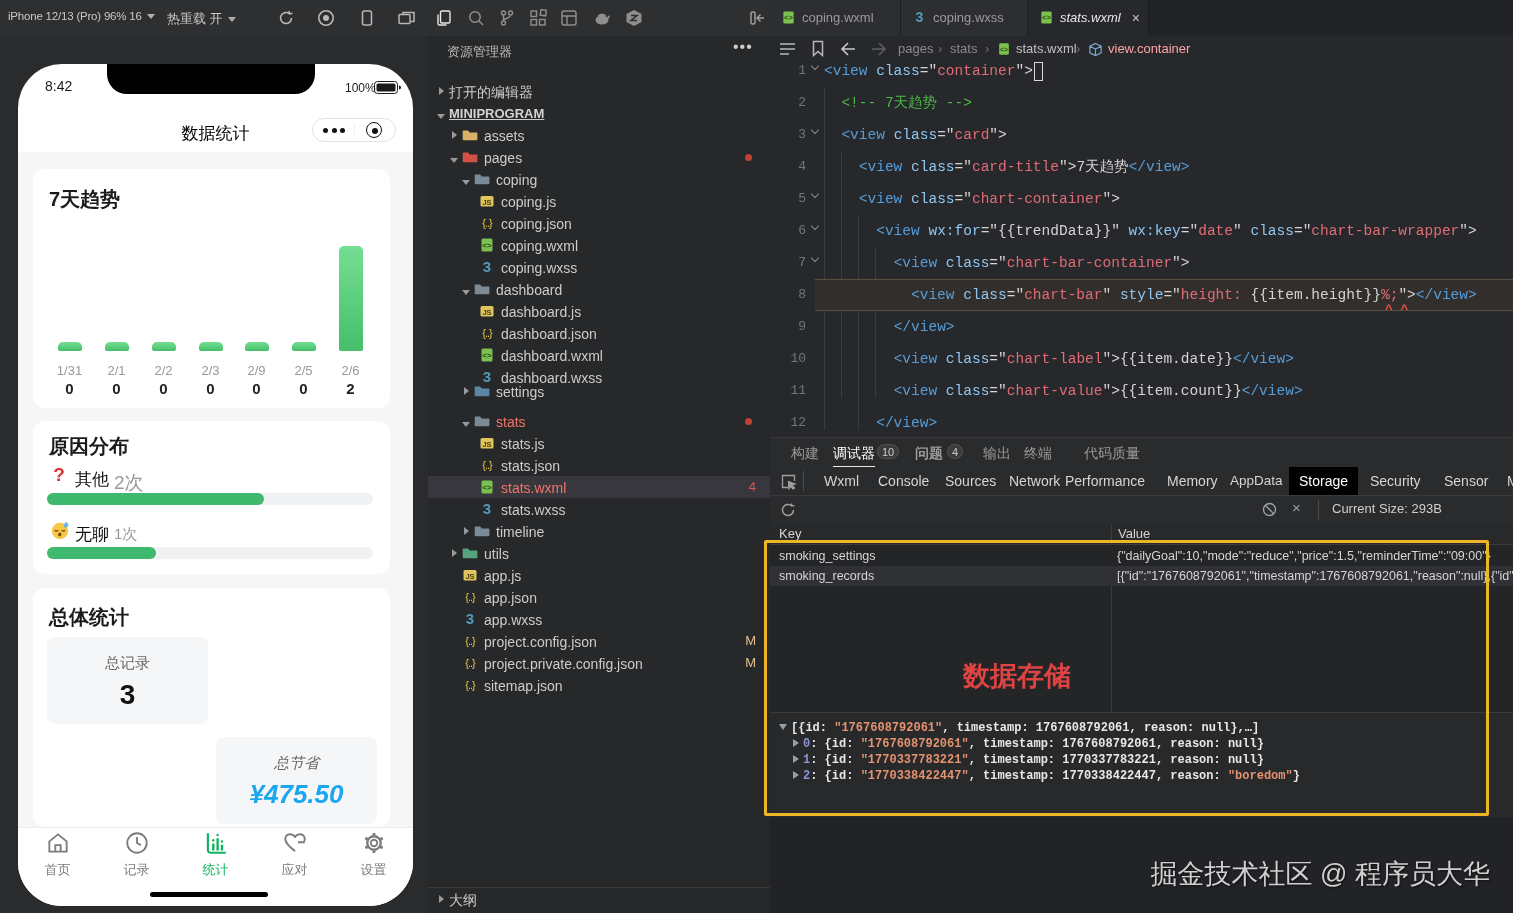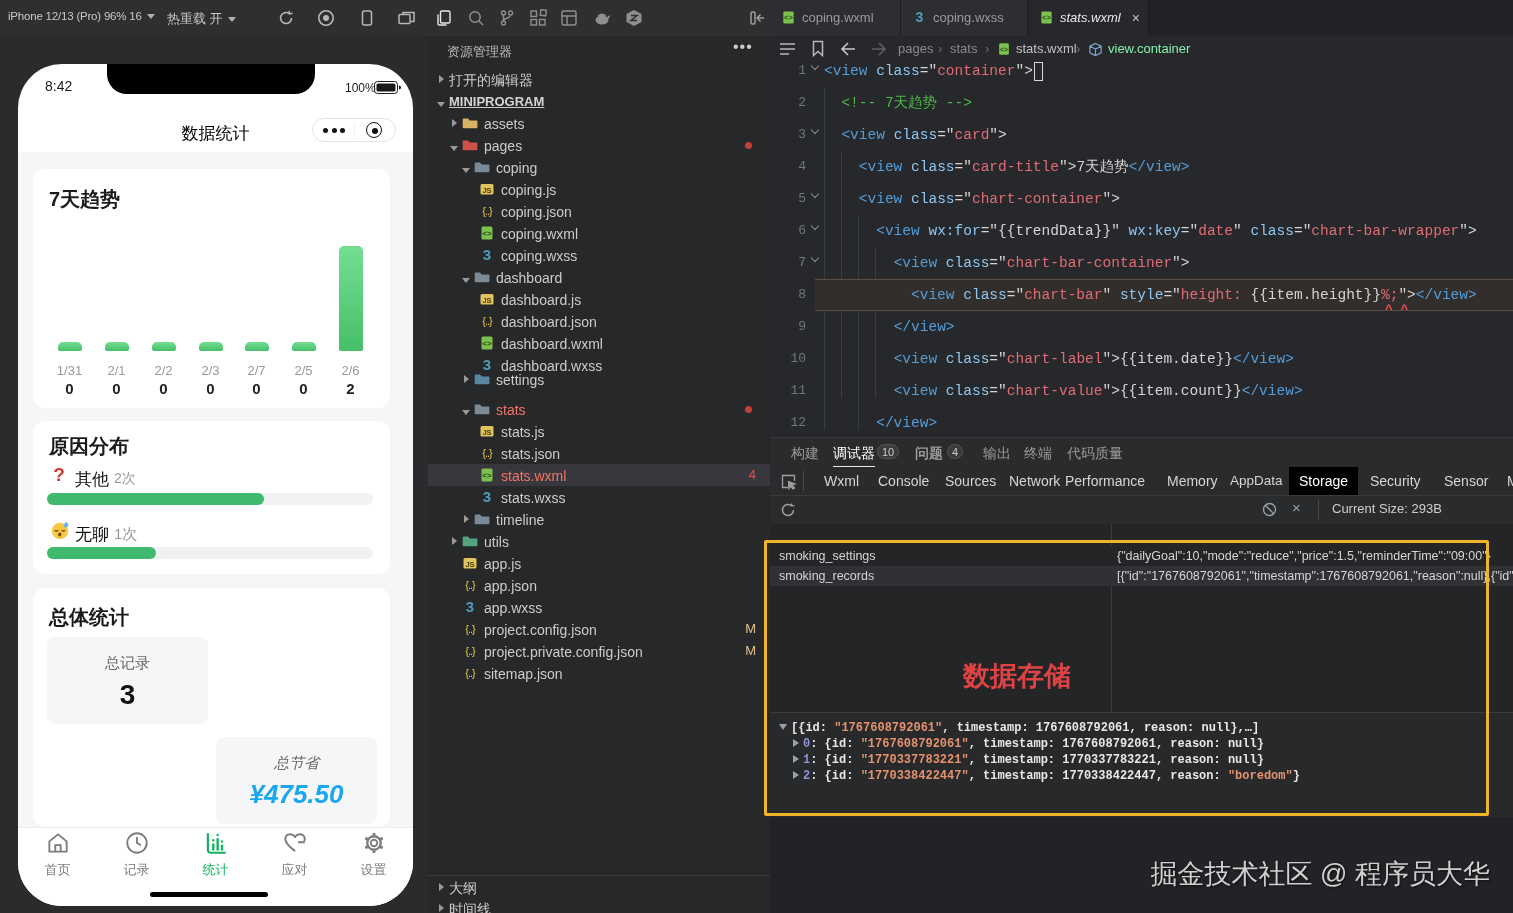--- a/index.html
+++ b/index.html
@@ -31,21 +31,21 @@
 #tabbar { position:absolute; left:0; top:763px; width:395px; height:79px; background:#fff; border-top:1px solid #ececec; }
 .tabitem { position:absolute; width:79px; text-align:center; top:2px; }
 .tabitem .lbl { font-size:13px; color:#7c7c7c; margin-top:1px; }
 .tabitem.active .lbl { color:#10b35f; }
 #homebar { position:absolute; left:132px; top:828px; width:118px; height:5px; background:#000; border-radius:3px; }
 
 
 #explorer { left:428px; top:0; width:342px; height:913px; background:#27282a; color:#cccccc; font-size:14px; }
 #exp-icons { position:absolute; left:0; top:0; width:342px; height:36px; background:#2e2f31; }
 #exp-head { position:absolute; left:0; top:36px; width:342px; height:28px; color:#bbbbbb; font-size:13px; }
-.trow { position:absolute; left:0; width:342px; height:22px; line-height:22px; white-space:nowrap; }
+.trow { position:absolute; left:0; width:342px; height:22px; line-height:22px; white-space:nowrap;margin-top:12px; }
 .trow .nm { vertical-align:middle; }
 .chev { display:inline-block; width:16px; color:#9a9a9a; font-size:10px; text-align:center; vertical-align:middle; }
 .ficon { display:inline-block; width:16px; height:16px; vertical-align:middle; margin-right:6px; position:relative; top:-1px; }
 .red { color:#f07568; }
 .badge4 { position:absolute; right:14px; top:0; color:#f14c4c; font-size:13px; }
 .mbadge { position:absolute; right:14px; top:0; color:#e2c08d; font-size:13px; }
 .rdot { position:absolute; right:18px; top:8px; width:7px; height:7px; border-radius:50%; background:#c24038; }
 .selrow { background:#37373d; }
 .tri-r { display:inline-block; width:0; height:0; border-top:4px solid transparent; border-bottom:4px solid transparent; border-left:5px solid #9a9a9a; }
 .tri-d { display:inline-block; width:0; height:0; border-left:4px solid transparent; border-right:4px solid transparent; border-top:5px solid #9a9a9a; position:relative; top:2px; }
@@ -135,39 +135,39 @@
         <div class="bar" style="left:72px;top:173px;height:9px;"></div>
         <div class="bar" style="left:119px;top:173px;height:9px;"></div>
         <div class="bar" style="left:166px;top:173px;height:9px;"></div>
         <div class="bar" style="left:212px;top:173px;height:9px;"></div>
         <div class="bar" style="left:259px;top:173px;height:9px;"></div>
         <div class="bar" style="left:306px;top:77px;height:105px;"></div>
         <div class="blabel" style="left:13px;top:194px;">1/31</div>
         <div class="blabel" style="left:60px;top:194px;">2/1</div>
         <div class="blabel" style="left:107px;top:194px;">2/2</div>
         <div class="blabel" style="left:154px;top:194px;">2/3</div>
-        <div class="blabel" style="left:200px;top:194px;">2/7</div>
+        <div class="blabel" style="left:200px;top:194px;">2/9</div>
         <div class="blabel" style="left:247px;top:194px;">2/5</div>
         <div class="blabel" style="left:294px;top:194px;">2/6</div>
         <div class="bval" style="left:13px;top:211px;">0</div>
         <div class="bval" style="left:60px;top:211px;">0</div>
         <div class="bval" style="left:107px;top:211px;">0</div>
         <div class="bval" style="left:154px;top:211px;">0</div>
         <div class="bval" style="left:200px;top:211px;">0</div>
         <div class="bval" style="left:247px;top:211px;">0</div>
         <div class="bval" style="left:294px;top:211px;">2</div>
       </div>
 
       <div class="card" style="top:357px; height:153px;">
         <div class="cardtitle" style="top:12px;">原因分布</div>
         <svg style="position:absolute;left:18px;top:44px;" width="16" height="20" viewBox="0 0 16 20">
           <text x="8" y="16" font-size="19" font-weight="bold" fill="#d5342e" font-family="Liberation Sans" text-anchor="middle">?</text>
         </svg>
         <span style="position:absolute;left:42px;top:47px;font-size:17px;color:#111;">其他</span>
-        <span style="position:absolute;left:81px;top:49px;font-size:14px;color:#999;">2次</span>
+        <span style="position:absolute;left:81px;top:49px;font-size:19px;color:#999;">2次</span>
         <div class="track" style="left:14px;top:72px;">
             <div class="fill" style="width:217px;"></div>
           </div>
         <svg style="position:absolute;left:18px;top:100px;" width="19" height="19" viewBox="0 0 19 19">
           <circle cx="9" cy="10" r="8.2" fill="#f7c844"></circle>
           <path d="M3.8 9.2 q1.7 2 3.4 0" stroke="#70451a" stroke-width="1.3" fill="none"></path>
           <path d="M10.6 9.2 q1.7 2 3.4 0" stroke="#70451a" stroke-width="1.3" fill="none"></path>
           <ellipse cx="8.8" cy="13.6" rx="1.6" ry="2" fill="#70451a"></ellipse>
           <path d="M14.5 1 q3.5 1 2.5 4 q-0.8 2-3 1.5 q-1.8-0.6-1-2.8 Z" fill="#62b5ee"></path>
         </svg>
@@ -407,21 +407,21 @@
       <span style="position:absolute;left:215px;color:#6f6f6f;">›</span>
       <svg style="position:absolute;left:227px;top:6px;" width="14" height="14" viewBox="0 0 16 16">
           <rect x="2.5" y="1.5" width="11" height="13" rx="1.5" fill="#7cc14f"></rect>
           <text x="8" y="11" font-size="8" font-weight="bold" text-anchor="middle" fill="#2b4a10" font-family="Liberation Sans">&lt;&gt;</text>
         </svg>
       <span style="position:absolute;left:246px;color:#c0c0c0;">stats.wxml</span>
       <span style="position:absolute;left:306px;color:#6f6f6f;">›</span>
       <svg style="position:absolute;left:318px;top:6px;" width="15" height="15" viewBox="0 0 16 16" stroke="#7ca9d0" stroke-width="1.2" fill="none">
           <path d="M8 1.5 L14 4.5 V11.5 L8 14.5 L2 11.5 V4.5 Z M2 4.5 L8 7.5 L14 4.5 M8 7.5 V14.5"></path>
         </svg>
-      <span style="position:absolute;left:338px;color:#86efac;">view.container</span>
+      <span style="position:absolute;left:338px;color:#fca5a5;">view.container</span>
     </div>
     <div id="code">
       <div style="position:absolute;left:54px;top:32px;width:1px;height:343px;background:#3a3d40;"></div>
       <div style="position:absolute;left:71px;top:96px;width:1px;height:247px;background:#3a3d40;"></div>
       <div style="position:absolute;left:88px;top:160px;width:1px;height:215px;background:#3a3d40;"></div>
       <div style="position:absolute;left:105px;top:192px;width:1px;height:151px;background:#3a3d40;"></div>
       <div style="position:absolute;left:45px;top:224px;width:698px;height:32px;background:#322e2c;border-top:1px solid #5a4f45;border-bottom:1px solid #5a4f45;"></div>
       <div class="cline" style="top:0;"><span class="lnum">1</span><span class="fold"><span style="display:inline-block;width:6px;height:6px;border-right:1.5px solid #8a8a8a;border-bottom:1.5px solid #8a8a8a;transform:rotate(45deg);position:relative;top:-4px;"></span></span><span class="ctext"><span class="tg">&lt;view</span> <span class="at">class</span><span class="pl">="</span><span class="st">container</span><span class="pl">"&gt;</span><span style="display:inline-block;width:9px;height:19px;border:1px solid #d8d8d8;vertical-align:middle;margin-left:1px;"></span></span></div>
       <div class="cline" style="top:32px;"><span class="lnum">2</span><span class="ctext">  <span class="cm">&lt;!-- 7天趋势 --&gt;</span></span></div>
       <div class="cline" style="top:64px;"><span class="lnum">3</span><span class="fold"><span style="display:inline-block;width:6px;height:6px;border-right:1.5px solid #8a8a8a;border-bottom:1.5px solid #8a8a8a;transform:rotate(45deg);position:relative;top:-4px;"></span></span><span class="ctext">  <span class="tg">&lt;view</span> <span class="at">class</span><span class="pl">="</span><span class="st">card</span><span class="pl">"&gt;</span></span></div>
@@ -439,21 +439,21 @@
   </div>
 
   <div class="abs" id="debug">
     <span class="dtab1" style="left:21px;">构建</span>
     <span class="dtab1" style="left:63px;color:#ffffff;border-bottom:2px solid #e8e8e8;padding-bottom:3px;display:inline-block;">调试器</span>
     <span class="pill" style="left:107px;width:22px;height:15px;line-height:14px;">10</span>
     <span class="dtab1" style="left:145px;font-weight:bold;">问题</span>
     <span class="pill" style="left:177px;width:16px;height:15px;line-height:14px;">4</span>
     <span class="dtab1" style="left:213px;">输出</span>
     <span class="dtab1" style="left:254px;">终端</span>
-    <span class="dtab1" style="left:297px;">代码质量</span>
+    <span class="dtab1" style="left:314px;">代码质量</span>
     <div id="devrow">
       <svg style="position:absolute;left:10px;top:6px;" width="17" height="17" viewBox="0 0 17 17" fill="none" stroke="#9f9f9f" stroke-width="1.3">
           <path d="M8 14.5 H2.5 V2.5 H14.5 V8"></path>
           <path d="M8.5 8.5 L15 11 L12 12 L14.5 15 L13 16 L10.5 13 L9 15.5 Z" fill="#9f9f9f"></path>
         </svg>
       <div style="position:absolute;left:33px;top:4px;width:1px;height:20px;background:#4a4a4a;"></div>
       <span class="dtab2" style="left:54px;">Wxml</span>
       <span class="dtab2" style="left:108px;">Console</span>
       <span class="dtab2" style="left:175px;">Sources</span>
       <span class="dtab2" style="left:239px;">Network</span>
@@ -472,20 +472,24 @@
         </svg>
       <svg style="position:absolute;left:492px;top:6px;" width="15" height="15" viewBox="0 0 15 15" fill="none" stroke="#9aa0a6" stroke-width="1.4">
           <circle cx="7.5" cy="7.5" r="6"></circle>
           <path d="M3.3 3.3 L11.7 11.7"></path>
         </svg>
       <span style="position:absolute;left:522px;top:3px;color:#9aa0a6;font-size:15px;">×</span>
       <div style="position:absolute;left:548px;top:4px;width:1px;height:20px;background:#4a4a4a;"></div>
       <span style="position:absolute;left:562px;top:5px;font-size:13px;color:#cfcfcf;">Current Size: 293B</span>
     </div>
     <div id="storetable">
+      <div id="thead">
+          <span style="position:absolute;left:9px;top:2px;">Key</span>
+          <span style="position:absolute;left:348px;top:2px;">Value</span>
+        </div>
       <div style="position:absolute;left:341px;top:0;width:1px;height:188px;background:#3c3c3c;"></div>
       <div class="srow" style="top:22px;background:#242527;">
           <span style="position:absolute;left:9px;">smoking_settings</span>
           <span style="position:absolute;left:347px;">{"dailyGoal":10,"mode":"reduce","price":1.5,"reminderTime":"09:00"}</span>
         </div>
       <div class="srow" style="top:42px;background:#303134;">
           <span style="position:absolute;left:9px;">smoking_records</span>
           <span style="position:absolute;left:347px;">[{"id":"1767608792061","timestamp":1767608792061,"reason":null},{"id":"17</span>
         </div>
     </div>

